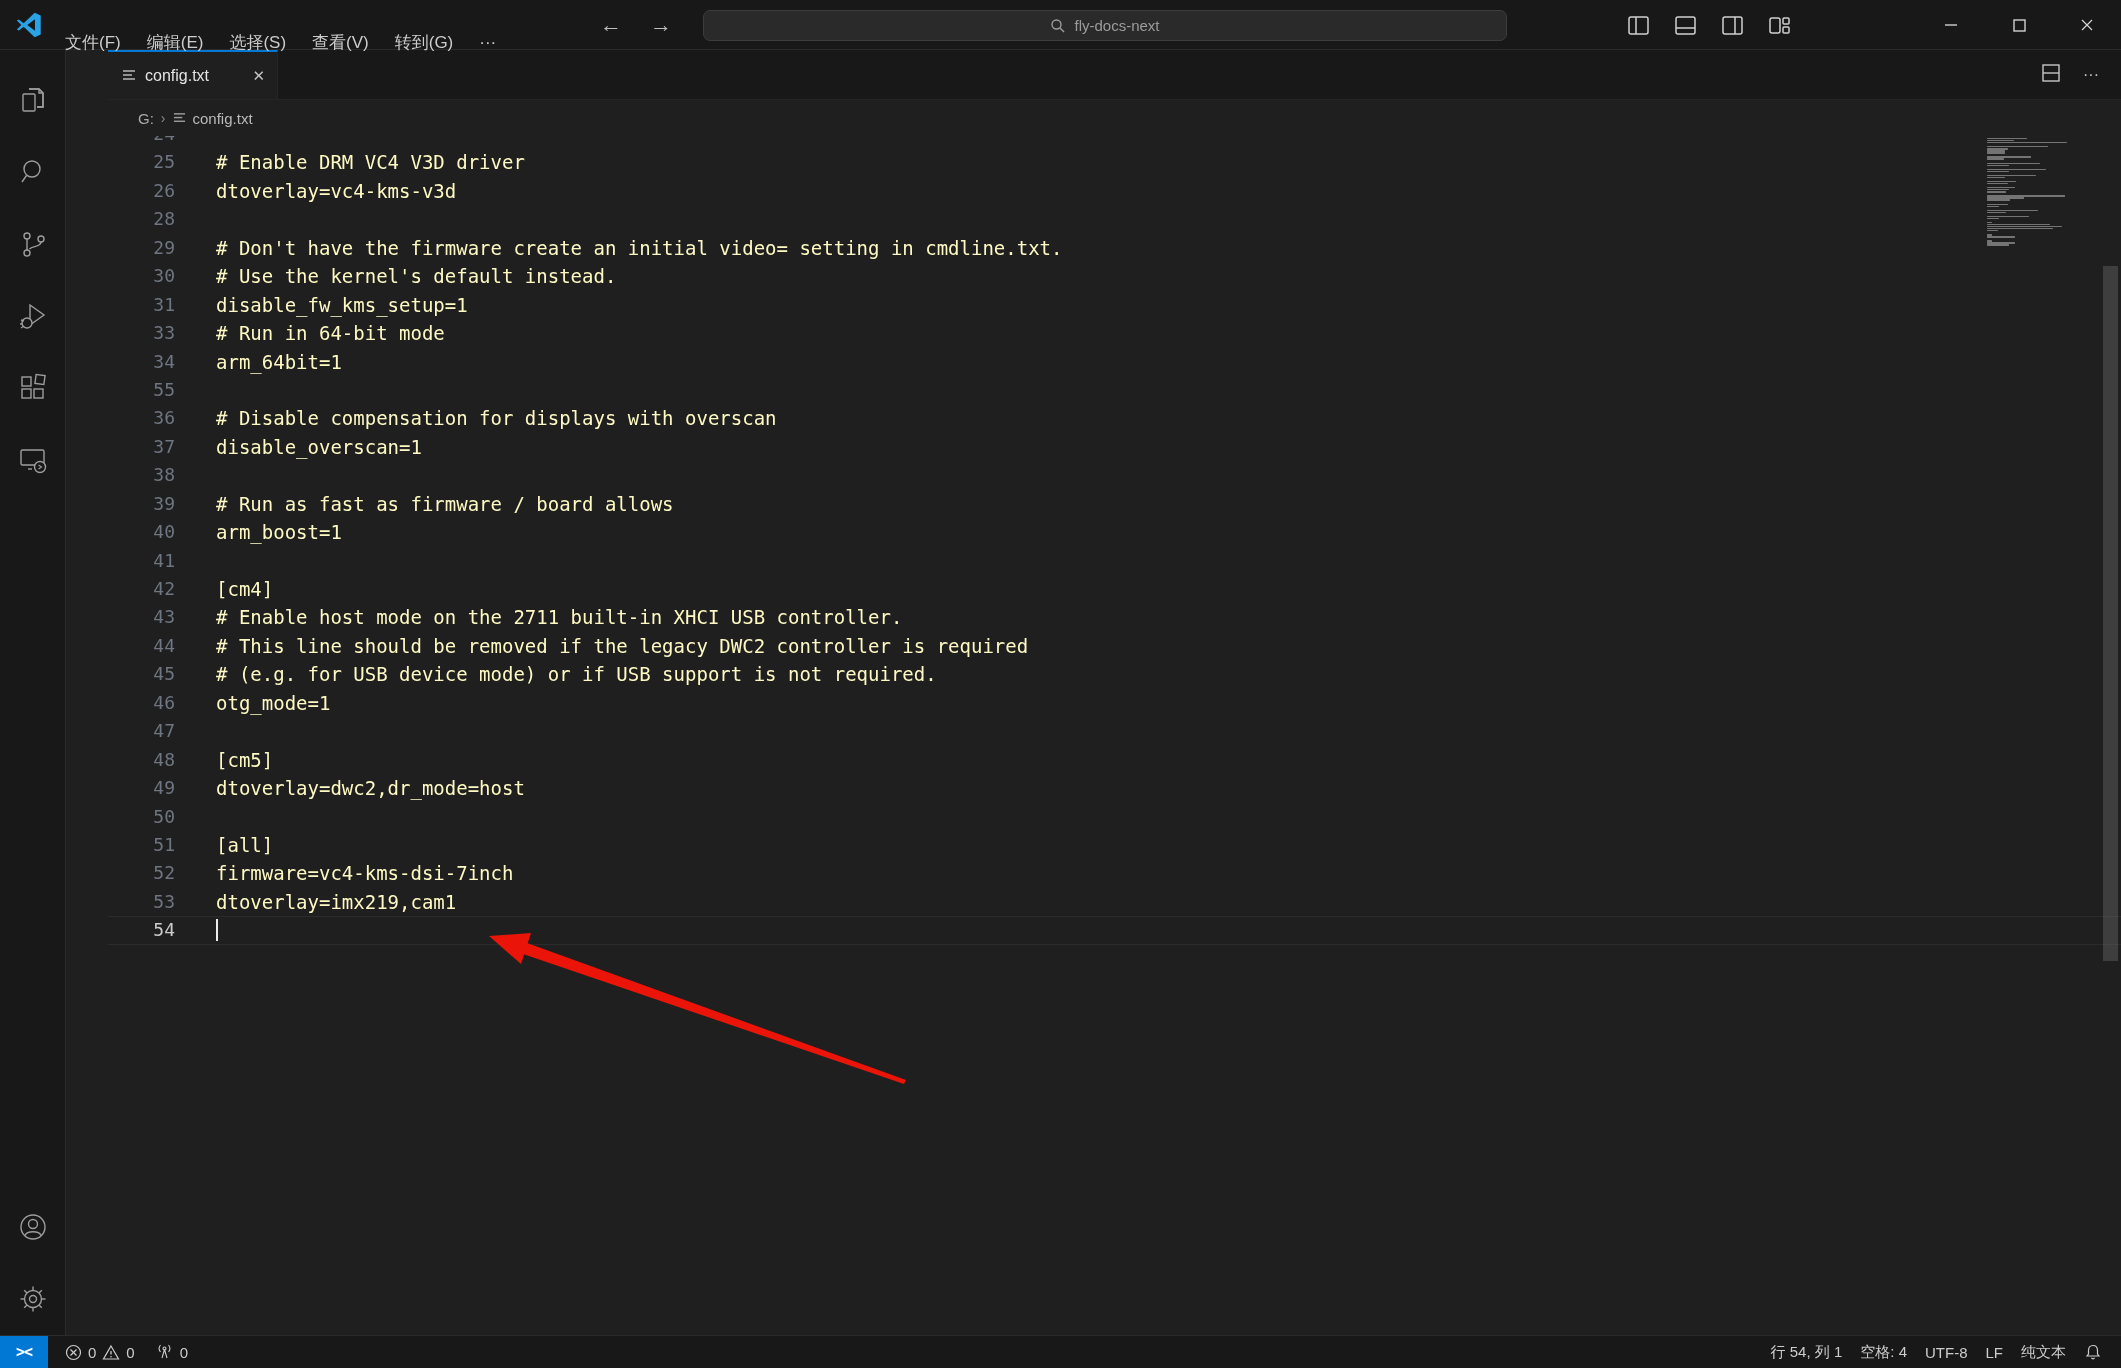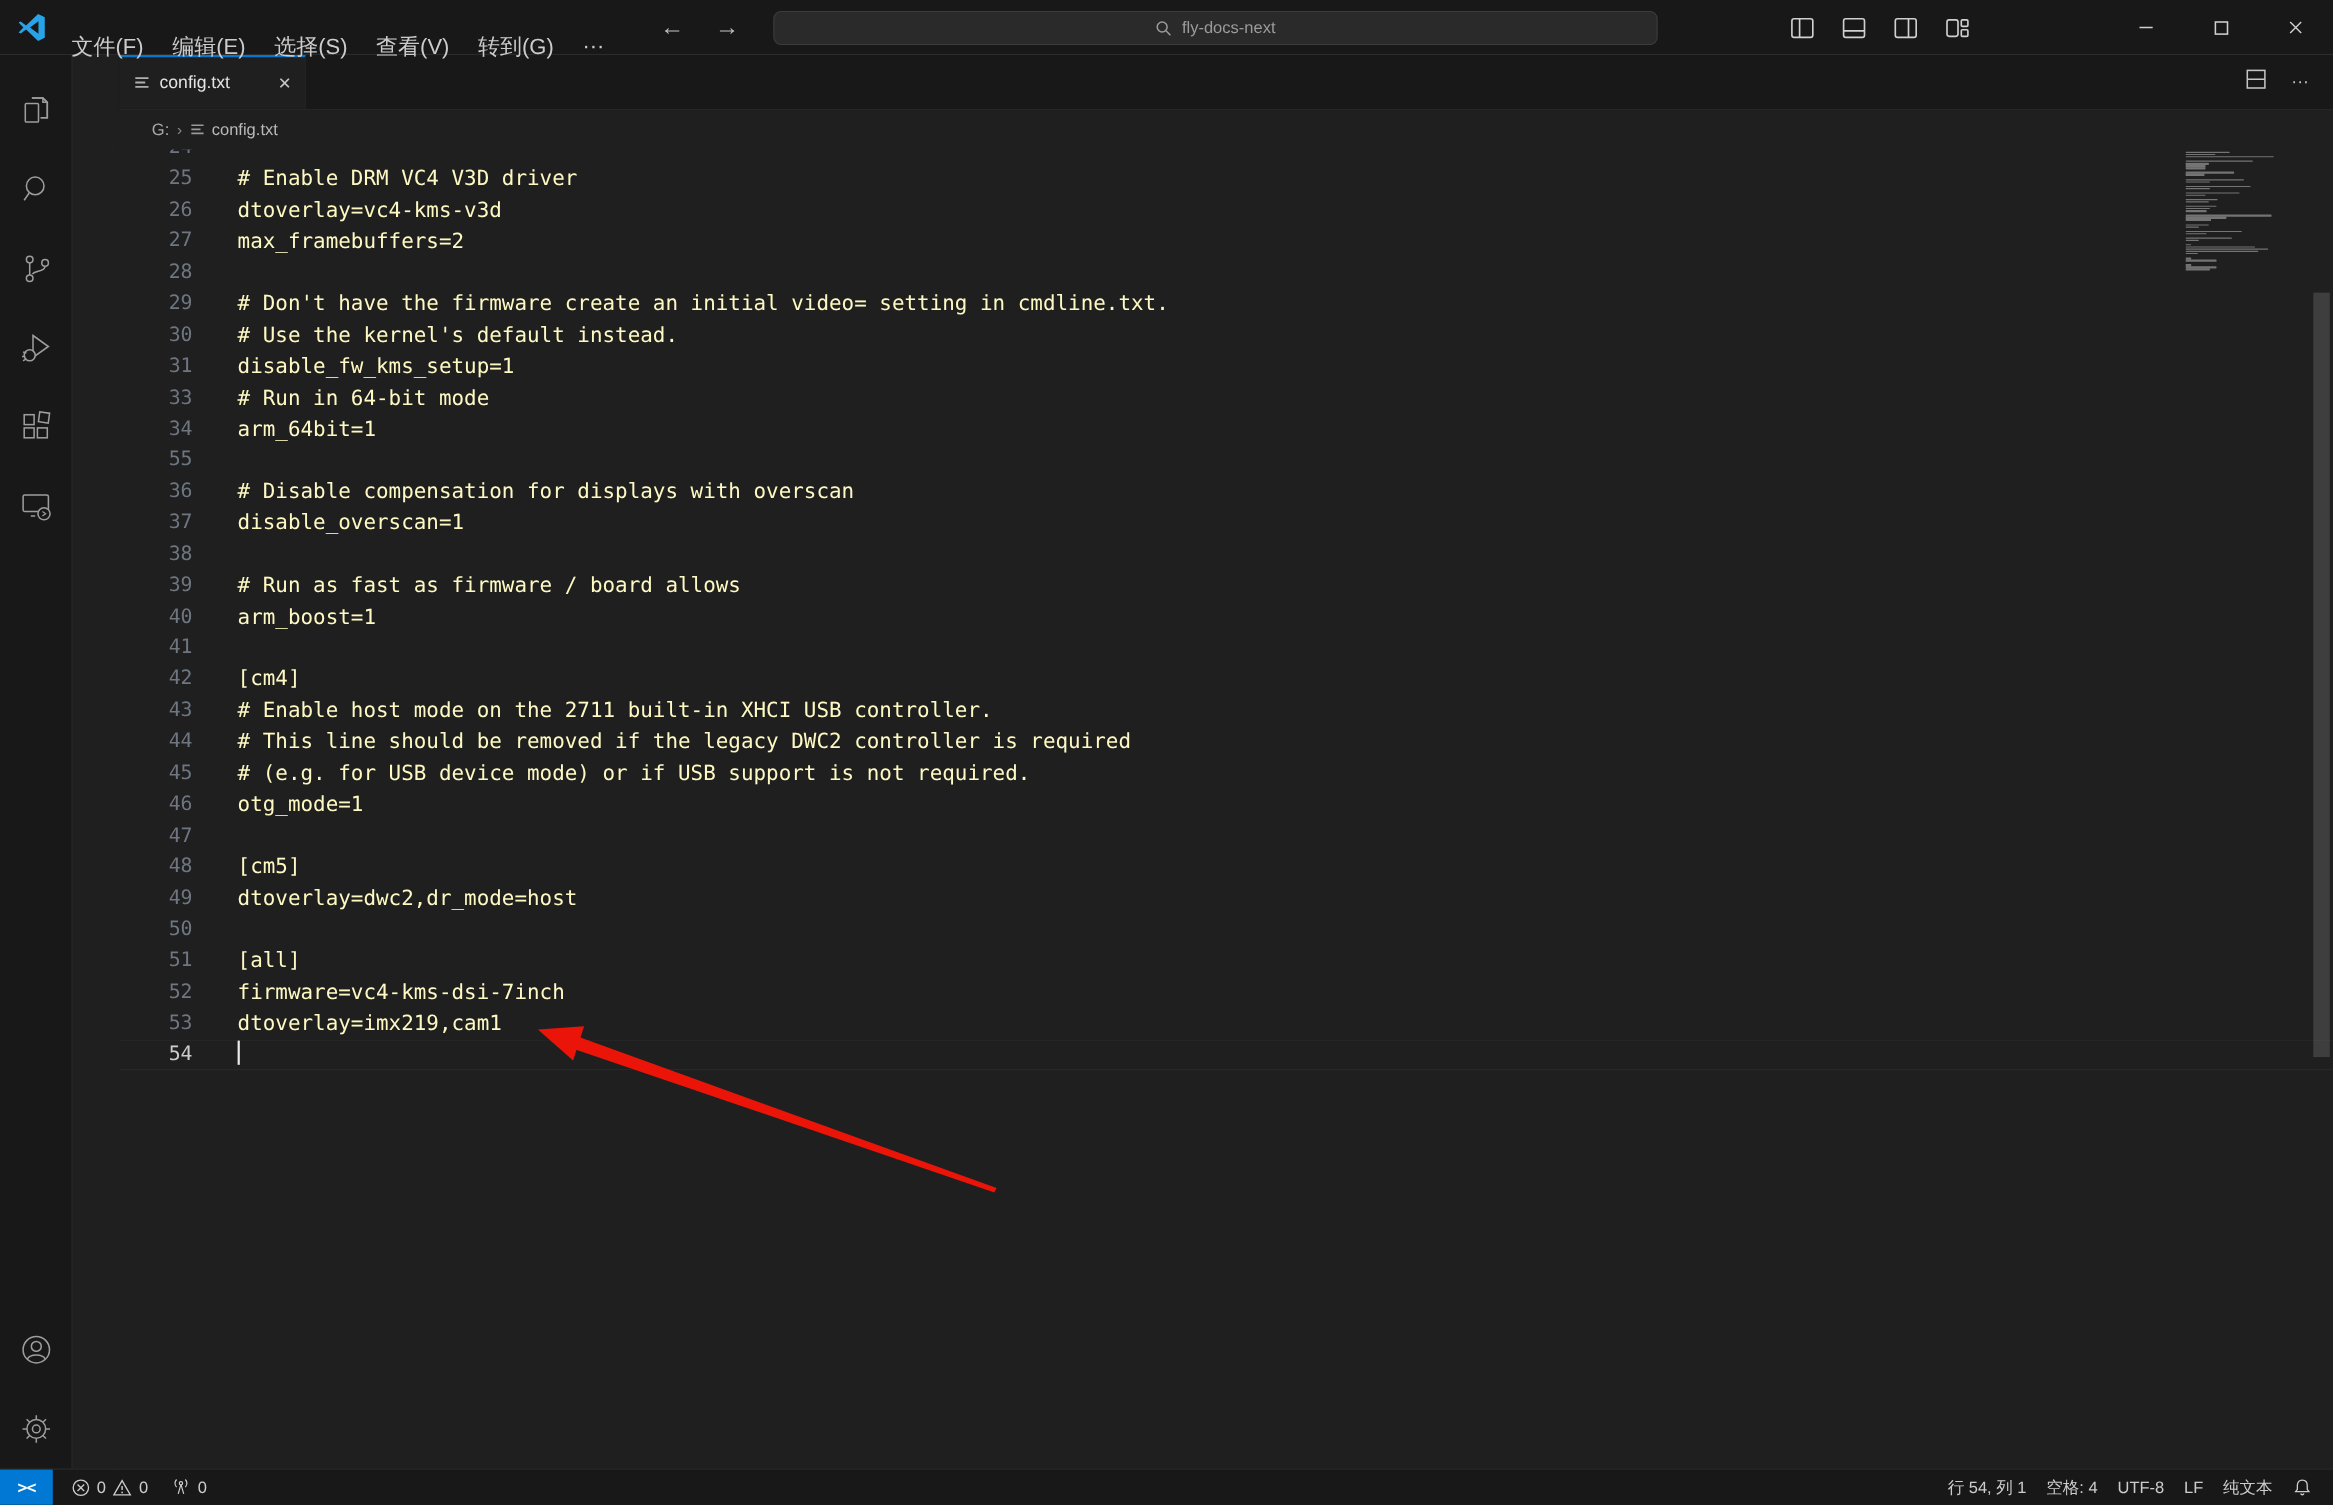--- a/index.html
+++ b/index.html
@@ -5,21 +5,21 @@
   * { margin:0; padding:0; box-sizing:border-box; }
   html,body { width:2121px; height:1368px; overflow:hidden; background:#1f1f1f;
     font-family:"Liberation Sans","DejaVu Sans",sans-serif; }
   .app { position:relative; width:2121px; height:1368px; display:flex; flex-direction:column; }
 
   
   .titlebar { position:relative; height:50px; background:#181818; border-bottom:1px solid #2b2b2b;
     display:flex; align-items:center; flex:0 0 50px; color:#cccccc; }
   .vscode-logo { margin:0 10px 0 16px; width:26px; height:26px; flex:0 0 26px; }
   .menubar { display:flex; align-items:center; }
-  .menu-item { font-size:20px; color:#cccccc; padding:5px 13px; border-radius:5px; cursor:default; white-space:nowrap;margin-top:36px; }
+  .menu-item { font-size:17px; color:#cccccc; padding:5px 13px; border-radius:5px; cursor:default; white-space:nowrap;margin-top:36px; }
   .nav-arrows { position:absolute; left:600px; top:0; height:50px; display:flex; align-items:center; gap:28px;
     font-size:22px; color:#bdbdbd; }
   .nav-arrows span { cursor:default; }
   .searchbox { position:absolute; left:703px; top:10px; width:804px; height:31px; background:#2a2a2a;
     border:1px solid #3c3c3c; border-radius:7px; display:flex; align-items:center; justify-content:center;
     gap:8px; color:#9b9b9b; font-size:15px; }
   .layout-controls { position:absolute; right:330px; top:0; height:50px; display:flex; align-items:center; gap:24px; }
   .layout-controls svg { display:block; }
   .win-controls { position:absolute; right:0; top:0; height:50px; display:flex; }
   .win-btn { width:68px; height:50px; display:flex; align-items:center; justify-content:center;
@@ -265,21 +265,20 @@
           <line x1="1" y1="11" x2="13" y2="11" stroke="#9a9a9a" stroke-width="1.6"></line>
         </svg>
         <span class="bc-file">config.txt</span>
       </div>
 
       <div class="editor">
         <div class="code-area" id="code-area">
             <div class="row"><span class="ln">24</span><span class="code"></span></div>
             <div class="row"><span class="ln">25</span><span class="code"># Enable DRM VC4 V3D driver</span></div>
             <div class="row"><span class="ln">26</span><span class="code">dtoverlay=vc4-kms-v3d</span></div>
-            <div class="row"><span class="ln">27</span><span class="code">max_framebuffers=2</span></div>
             <div class="row"><span class="ln">28</span><span class="code"></span></div>
             <div class="row"><span class="ln">29</span><span class="code"># Don't have the firmware create an initial video= setting in cmdline.txt.</span></div>
             <div class="row"><span class="ln">30</span><span class="code"># Use the kernel's default instead.</span></div>
             <div class="row"><span class="ln">31</span><span class="code">disable_fw_kms_setup=1</span></div>
             <div class="row"><span class="ln">33</span><span class="code"># Run in 64-bit mode</span></div>
             <div class="row"><span class="ln">34</span><span class="code">arm_64bit=1</span></div>
             <div class="row"><span class="ln">55</span><span class="code"></span></div>
             <div class="row"><span class="ln">36</span><span class="code"># Disable compensation for displays with overscan</span></div>
             <div class="row"><span class="ln">37</span><span class="code">disable_overscan=1</span></div>
             <div class="row"><span class="ln">38</span><span class="code"></span></div>

